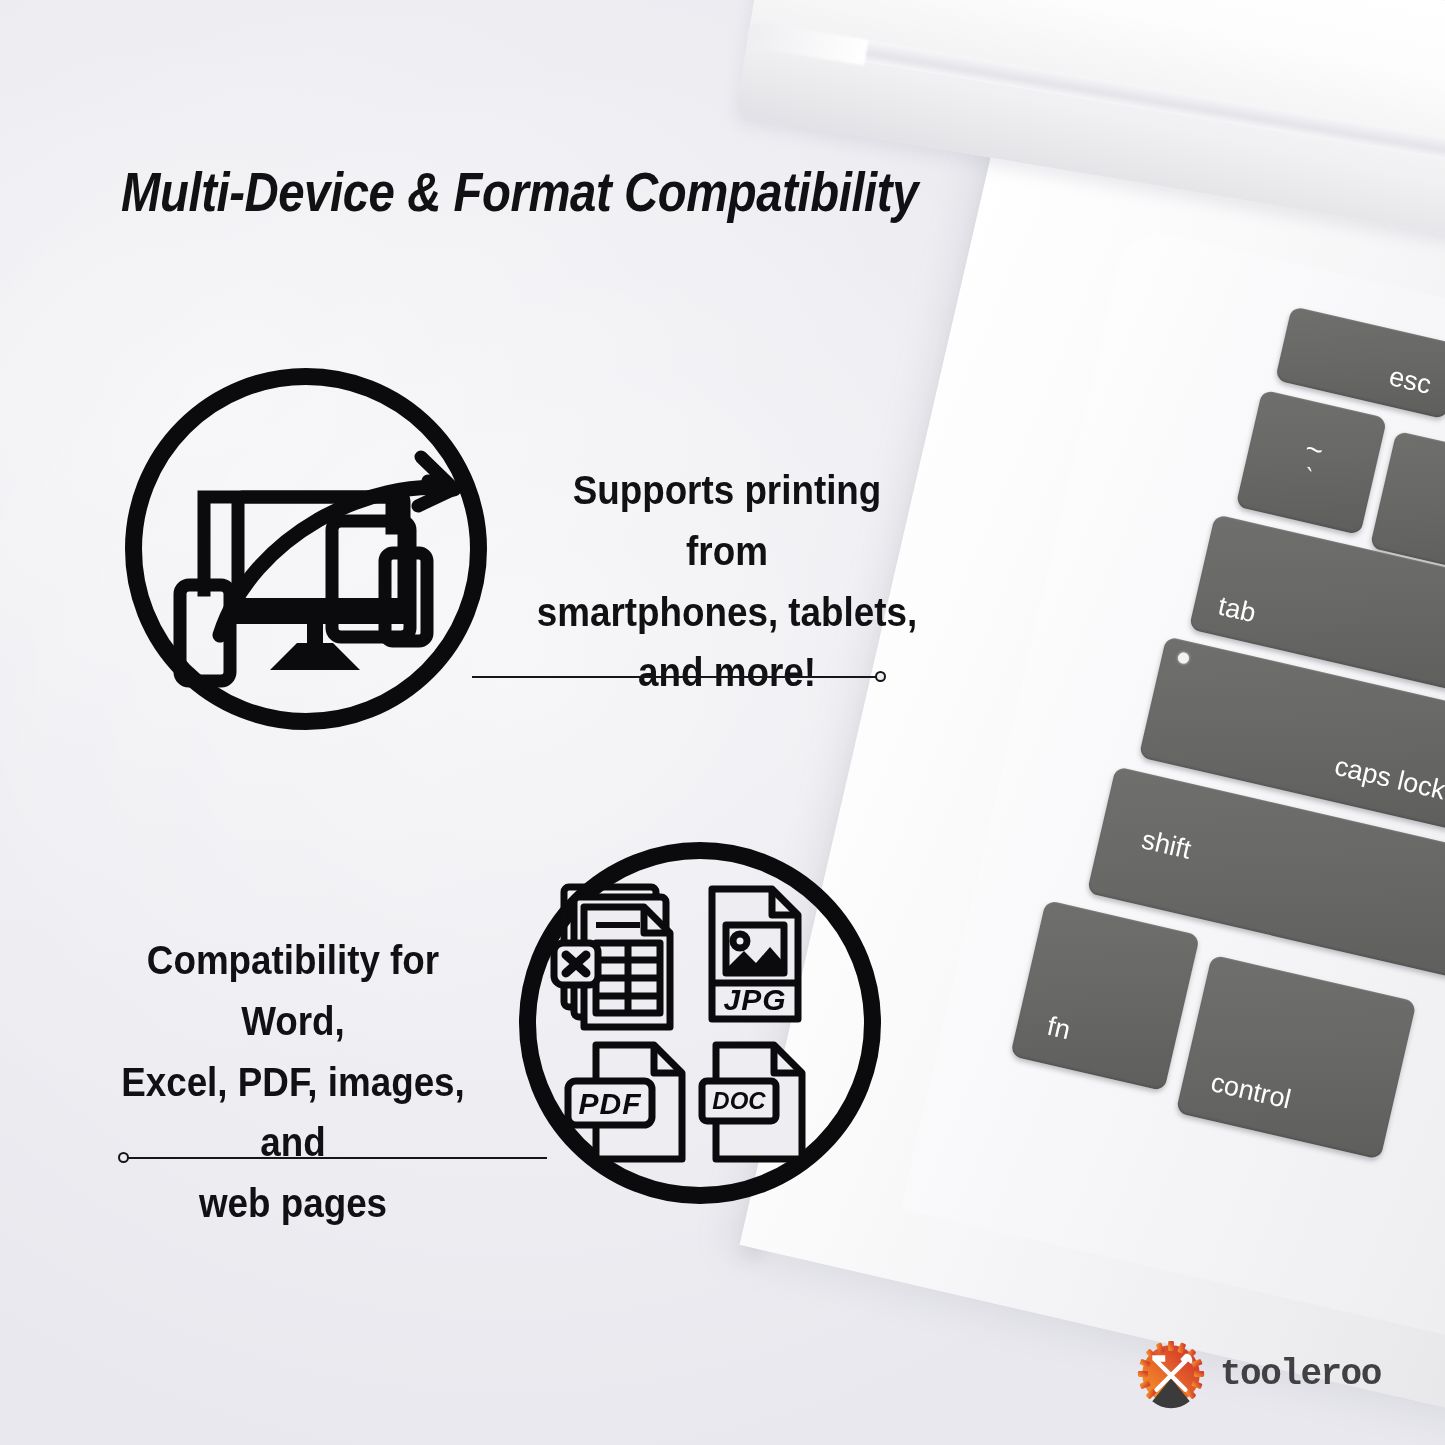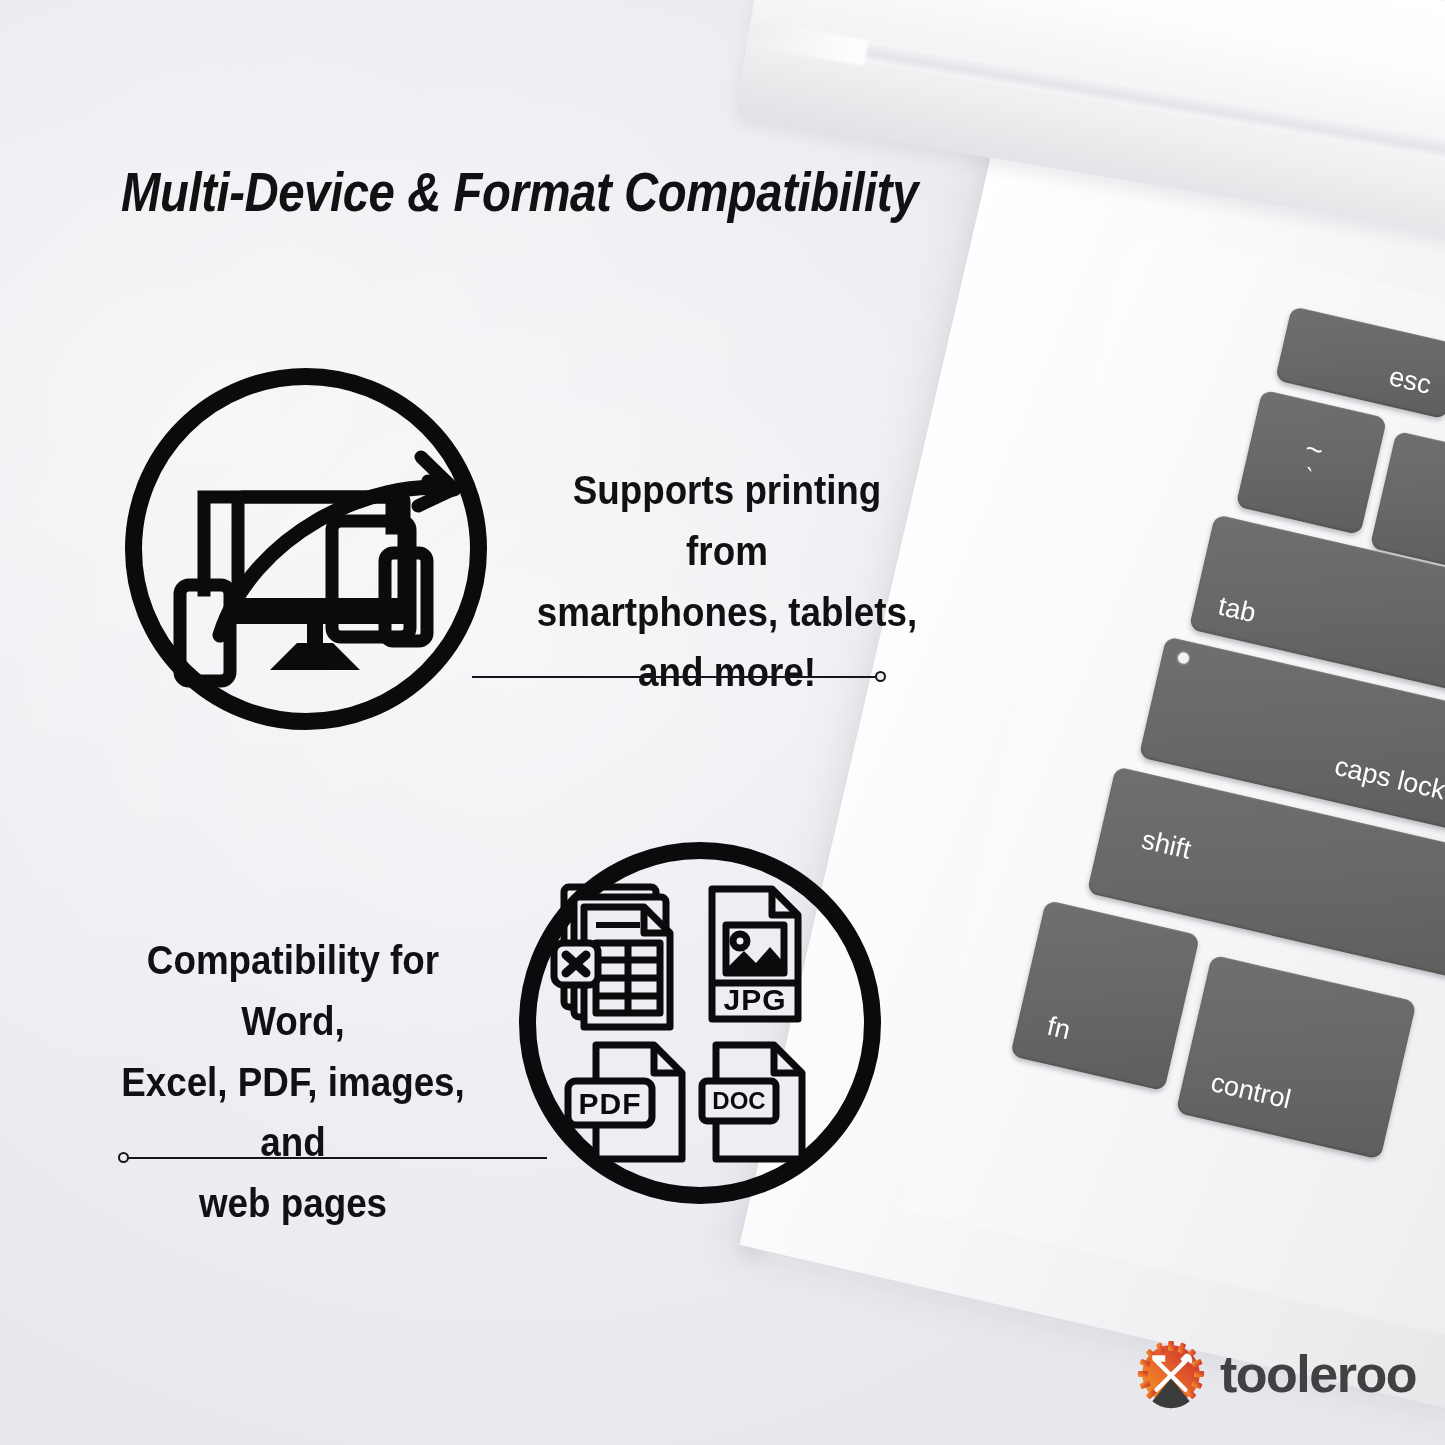--- a/index.html
+++ b/index.html
@@ -128,21 +128,21 @@
 
   .icon-circle{
     position:absolute;
     border:17px solid #0b0b0d;
     border-radius:50%;
     background:transparent;
   }
   #circle-devices{ left:108px; top:368px; width:362px; height:362px; }
   #circle-formats{ left:502px; top:842px; width:362px; height:362px; }
 
-  .circle-inner{ position:absolute; inset:0; }
+  .circle-inner{ position:absolute; inset:0;font-style:italic; }
 
   .block-text{
     position:absolute;
     font-family:"Liberation Sans Narrow","Liberation Sans", sans-serif;
     font-weight:bold;
     font-size:40px;
     line-height:1.52;
     color:#111114;
     text-align:center;
     transform:scaleX(.92);
@@ -167,23 +167,23 @@
   #leader-dot-1{ left:858px; top:671px; }
   #leader-dot-2{ left:101px; top:1152px; }
 
   
   #brand-logo{
     position:absolute;
     left:1118px; top:1338px;
     display:flex; align-items:center; gap:13px;
   }
   #brand-wordmark{
-    font-family:Liberation Sans, sans-serif;
+    font-family:Liberation Mono, monospace;
     font-weight:bold;
-    font-size:52px;
+    font-size:36px;
     color:#414042;
     letter-spacing:-1.5px;
   }
 </style>
 </head>
 <body>
 
 <div id="photo-bg"></div>
 <div id="paper-vignette"></div>
 

